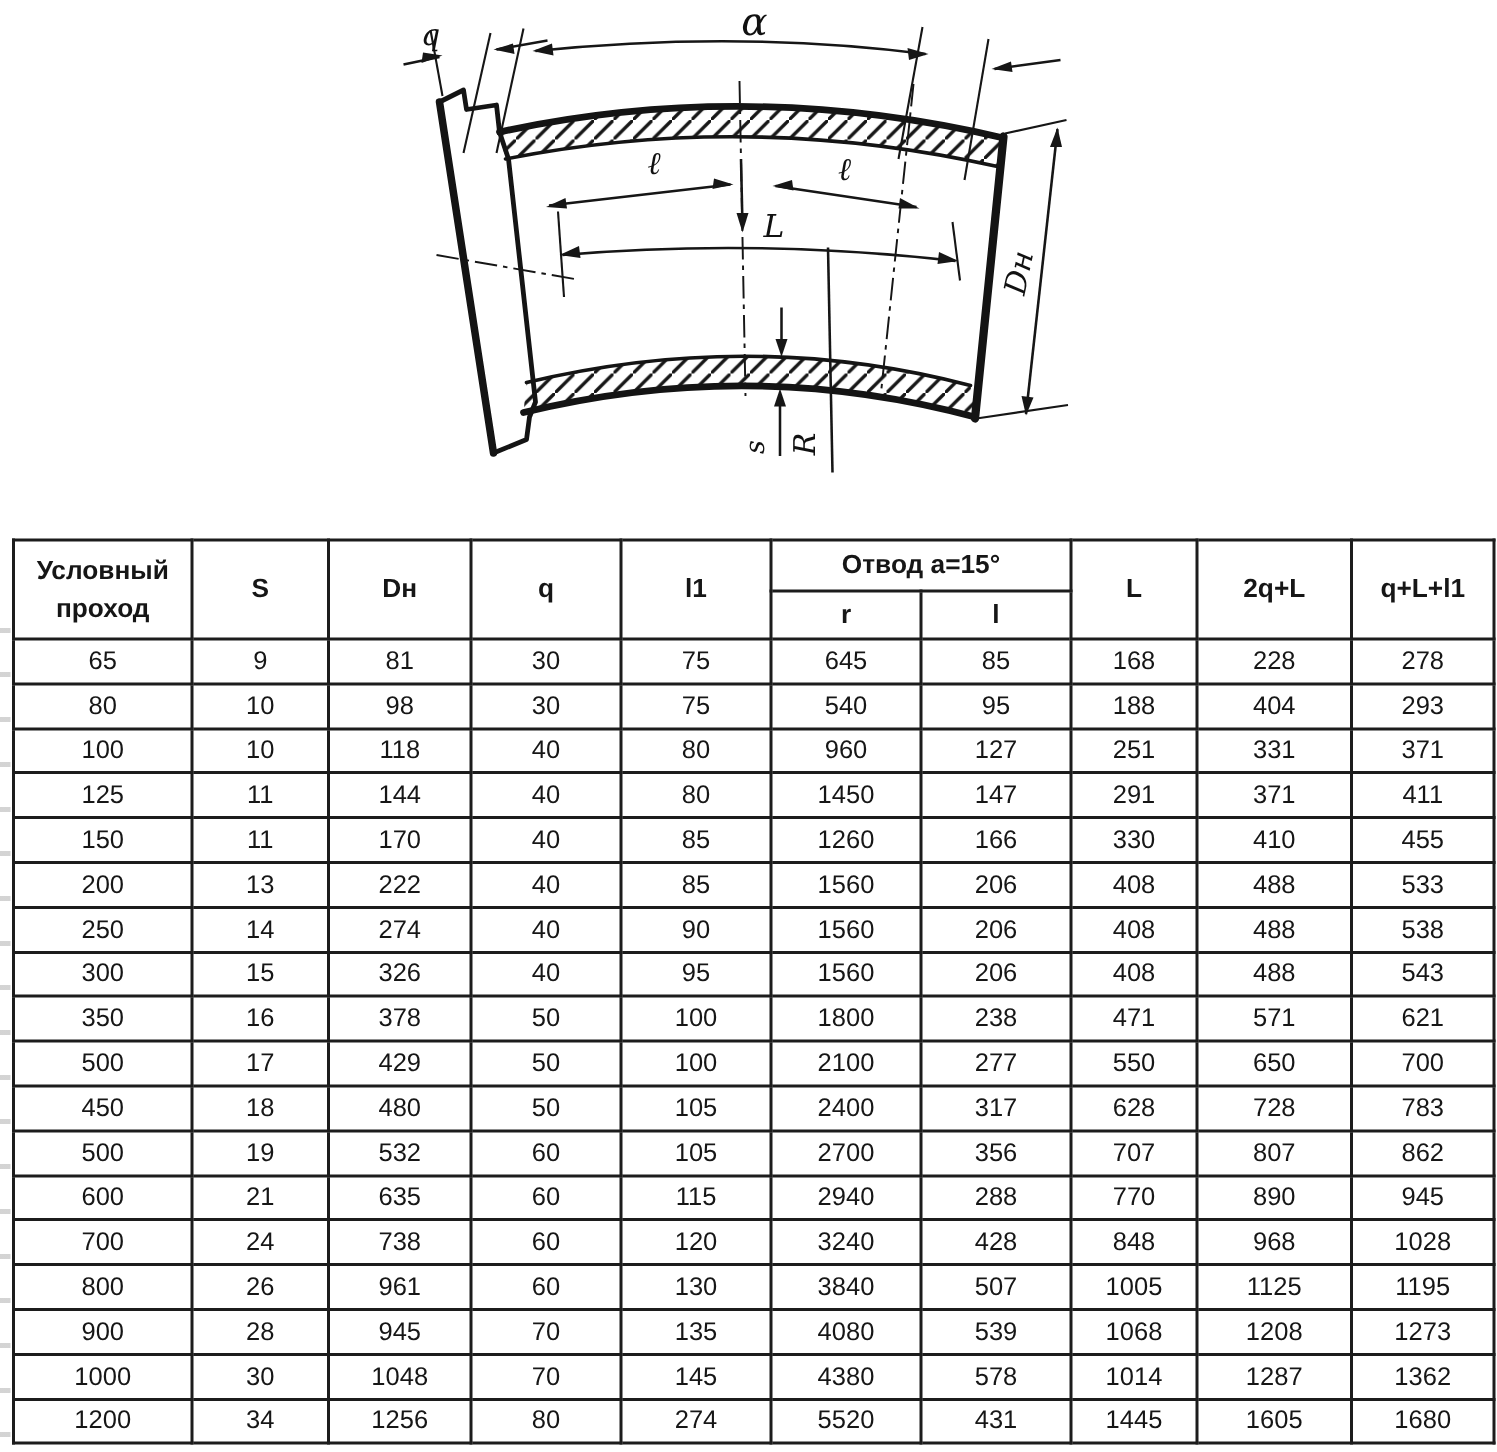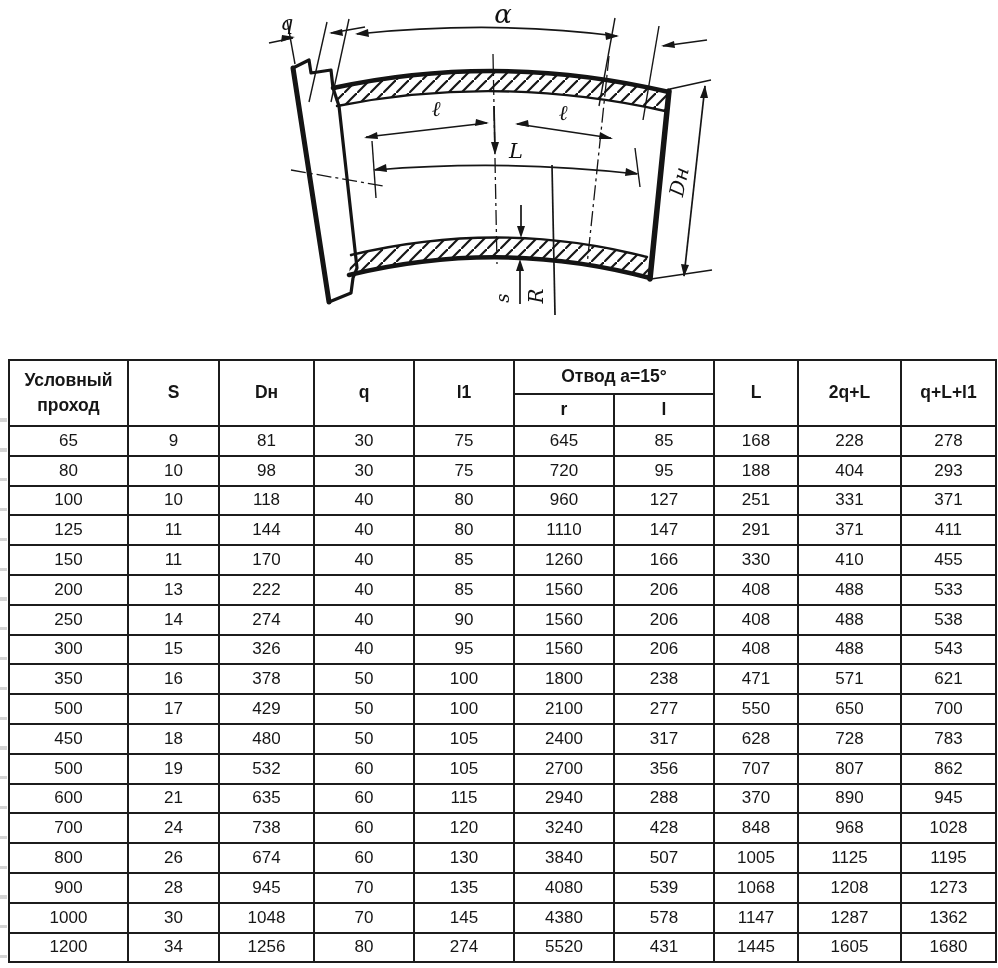--- a/index.html
+++ b/index.html
@@ -165,21 +165,21 @@
         <td>168</td>
         <td>228</td>
         <td>278</td>
       </tr>
       <tr>
         <td>80</td>
         <td>10</td>
         <td>98</td>
         <td>30</td>
         <td>75</td>
-        <td>720</td>
+        <td>540</td>
         <td>95</td>
         <td>188</td>
         <td>404</td>
         <td>293</td>
       </tr>
       <tr>
         <td>100</td>
         <td>10</td>
         <td>118</td>
         <td>40</td>
@@ -189,21 +189,21 @@
         <td>251</td>
         <td>331</td>
         <td>371</td>
       </tr>
       <tr>
         <td>125</td>
         <td>11</td>
         <td>144</td>
         <td>40</td>
         <td>80</td>
-        <td>1110</td>
+        <td>1450</td>
         <td>147</td>
         <td>291</td>
         <td>371</td>
         <td>411</td>
       </tr>
       <tr>
         <td>150</td>
         <td>11</td>
         <td>170</td>
         <td>40</td>
@@ -299,40 +299,40 @@
         <td>862</td>
       </tr>
       <tr>
         <td>600</td>
         <td>21</td>
         <td>635</td>
         <td>60</td>
         <td>115</td>
         <td>2940</td>
         <td>288</td>
-        <td>370</td>
+        <td>770</td>
         <td>890</td>
         <td>945</td>
       </tr>
       <tr>
         <td>700</td>
         <td>24</td>
         <td>738</td>
         <td>60</td>
         <td>120</td>
         <td>3240</td>
         <td>428</td>
         <td>848</td>
         <td>968</td>
         <td>1028</td>
       </tr>
       <tr>
         <td>800</td>
         <td>26</td>
-        <td>674</td>
+        <td>961</td>
         <td>60</td>
         <td>130</td>
         <td>3840</td>
         <td>507</td>
         <td>1005</td>
         <td>1125</td>
         <td>1195</td>
       </tr>
       <tr>
         <td>900</td>
@@ -347,21 +347,21 @@
         <td>1273</td>
       </tr>
       <tr>
         <td>1000</td>
         <td>30</td>
         <td>1048</td>
         <td>70</td>
         <td>145</td>
         <td>4380</td>
         <td>578</td>
-        <td>1147</td>
+        <td>1014</td>
         <td>1287</td>
         <td>1362</td>
       </tr>
       <tr>
         <td>1200</td>
         <td>34</td>
         <td>1256</td>
         <td>80</td>
         <td>274</td>
         <td>5520</td>

